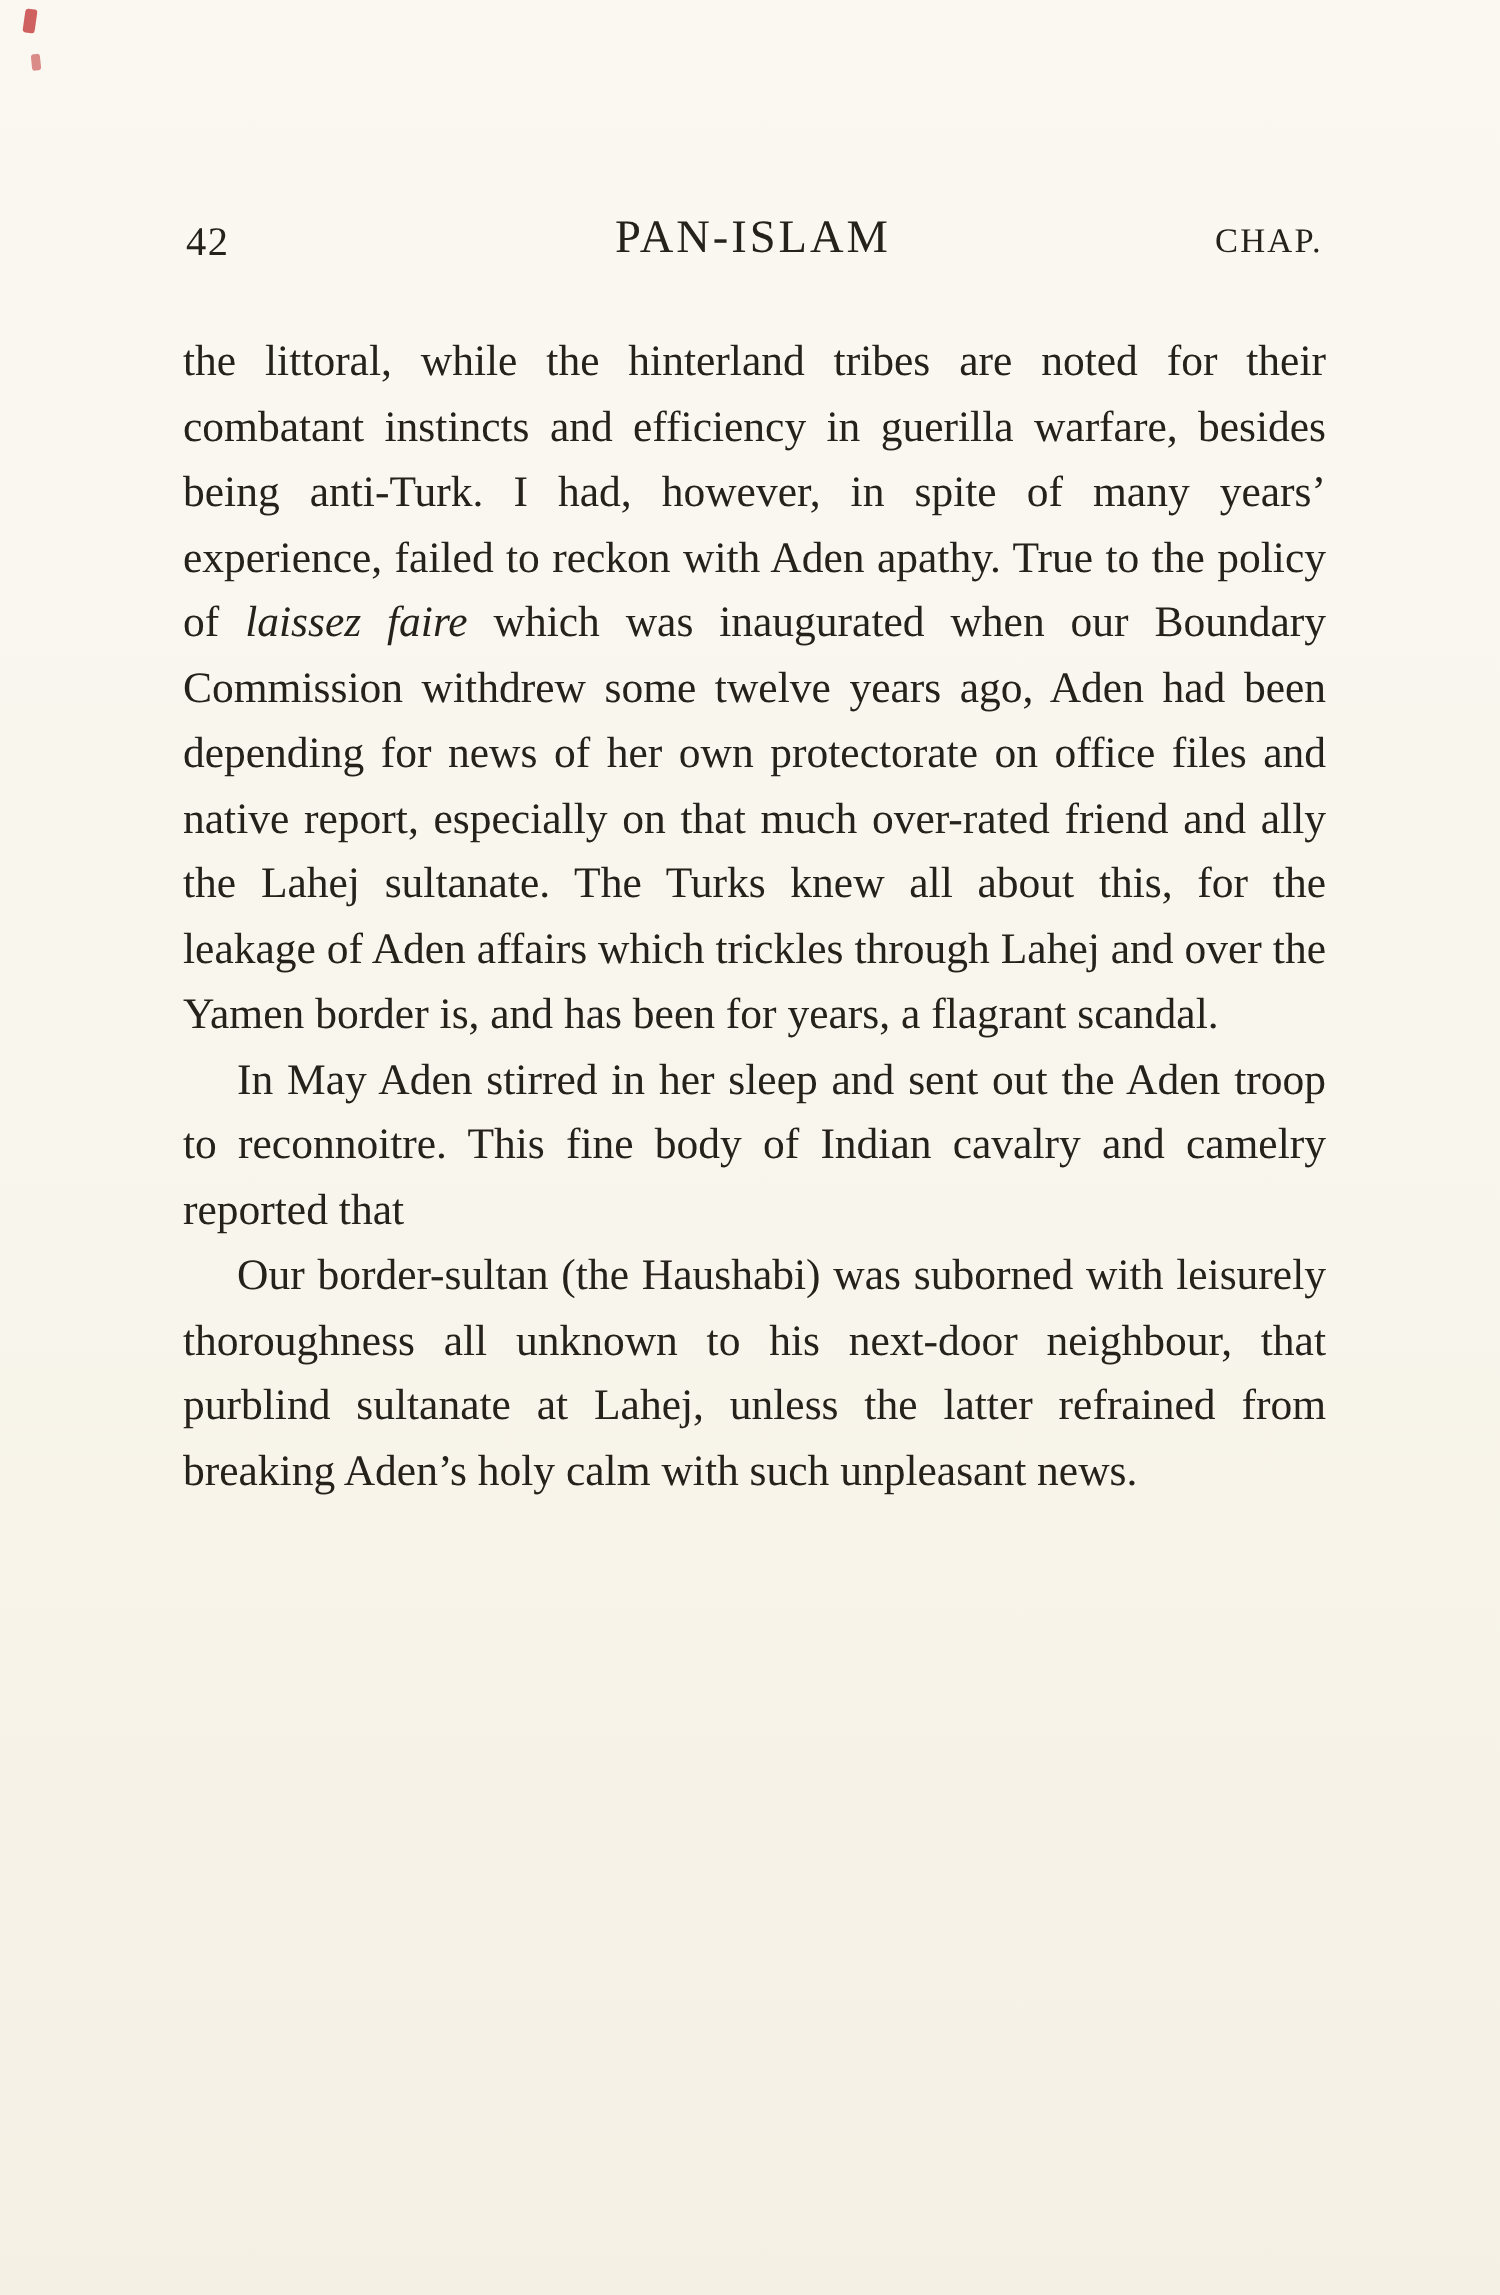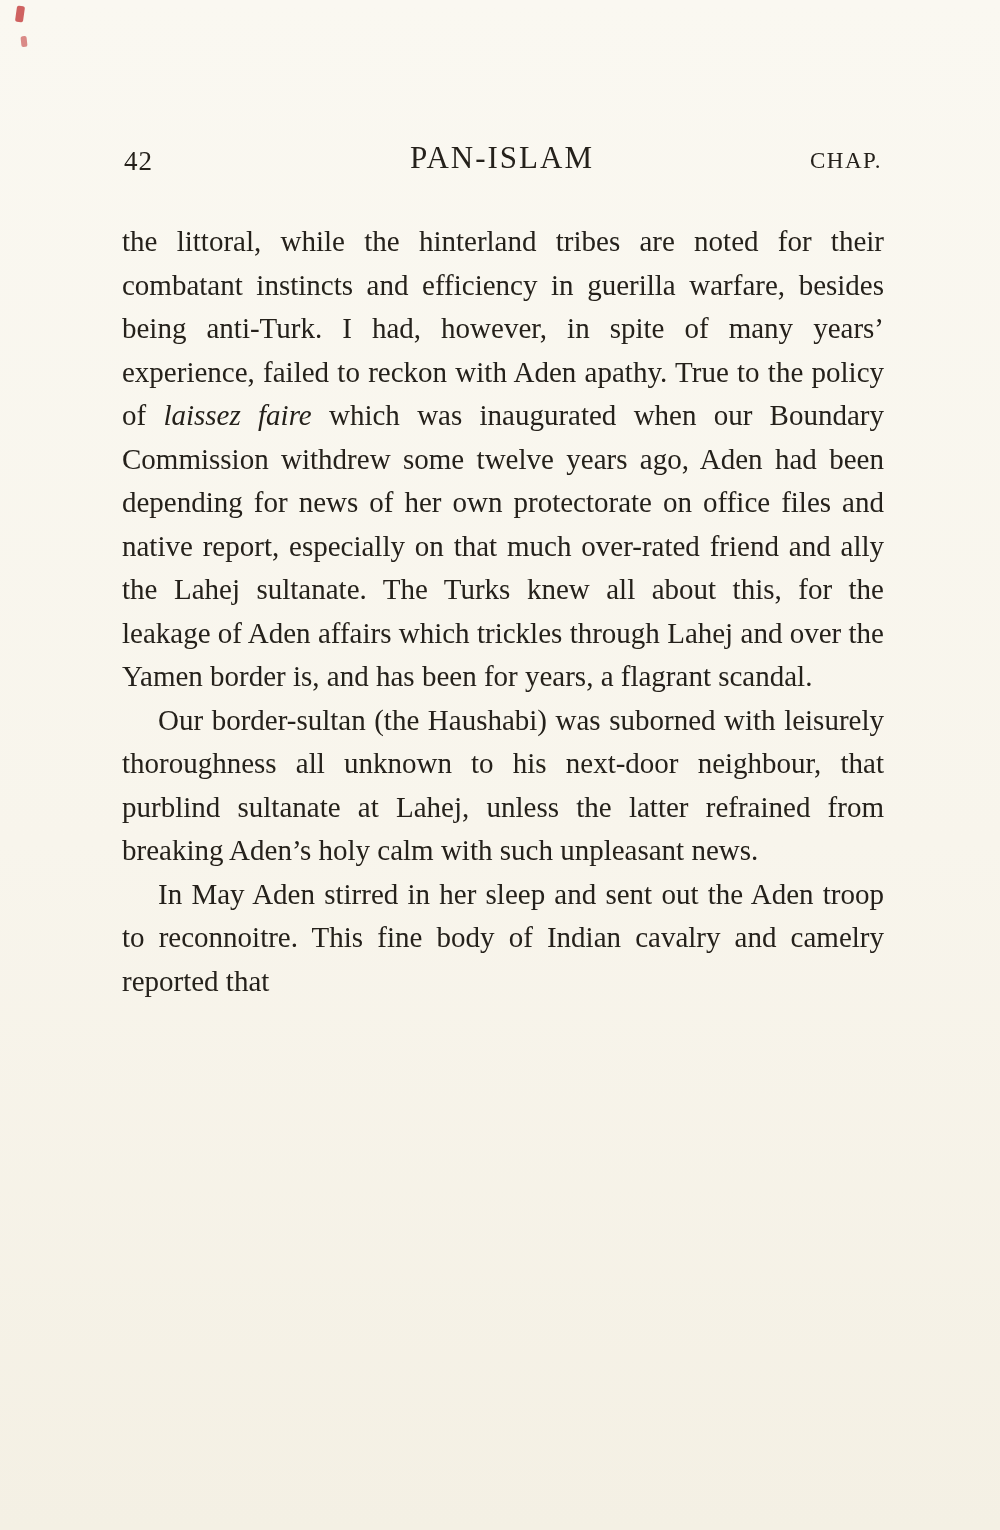--- a/index.html
+++ b/index.html
@@ -96,19 +96,19 @@
     <span class="page-number">42</span>
     <span class="running-title">PAN-ISLAM</span>
     <span class="chapter-label">CHAP.</span>
   </header>
 
   <main class="page-body">
 
     <p class="para"><span>the littoral, while the hinterland tribes are noted for their combatant instincts and efficiency in guerilla warfare, besides being anti-Turk.  I had, however, in spite of many years’ experience, failed to reckon with Aden apathy.  True to the policy of </span><span class="italic">laissez faire</span><span> which was inaugurated when our Boundary Commission withdrew some twelve years ago, Aden had been depending for news of her own protectorate on office files and native report, especially on that much over-rated friend and ally the Lahej sultanate.  The Turks knew all about this, for the leakage of Aden affairs which trickles through Lahej and over the Yamen border is, and has been for years, a flagrant scandal.</span></p>
 
 
+    <p class="para indent"><span>In May Aden stirred in her sleep and sent out the Aden troop to reconnoitre.  This fine body of Indian cavalry and camelry reported that</span></p>
+
     <p class="para indent"><span>Our border-sultan (the Haushabi) was suborned with leisurely thoroughness all unknown to his next-door neighbour, that purblind sultanate at Lahej, unless the latter refrained from breaking Aden’s holy calm with such unpleasant news.</span></p>
-
-    <p class="para indent"><span>In May Aden stirred in her sleep and sent out the Aden troop to reconnoitre.  This fine body of Indian cavalry and camelry reported that</span></p>
 
   </main>
 
 </div>
 
 </body></html>

